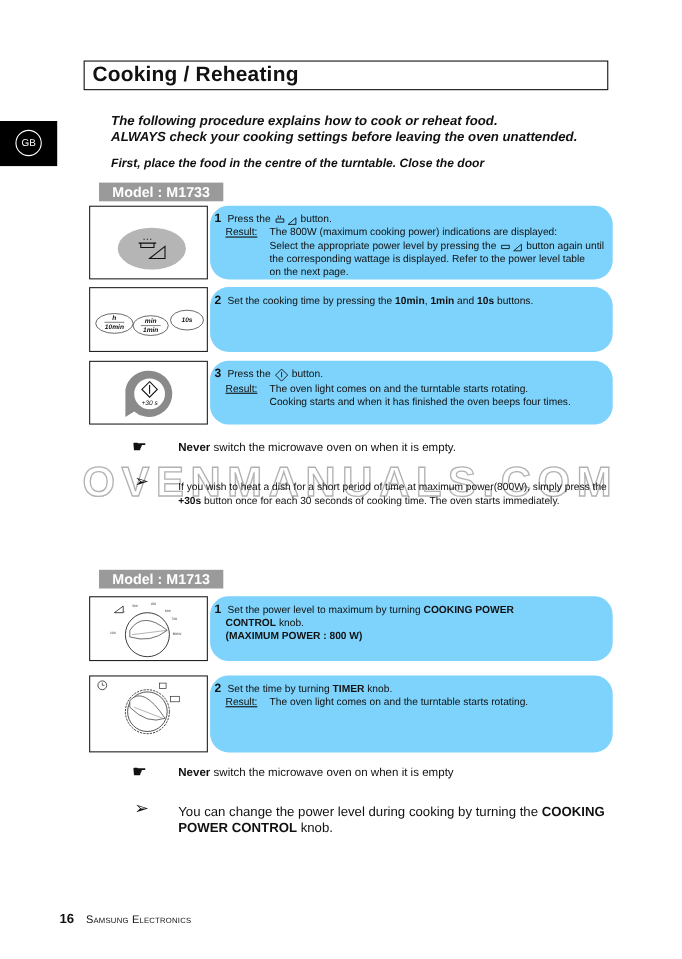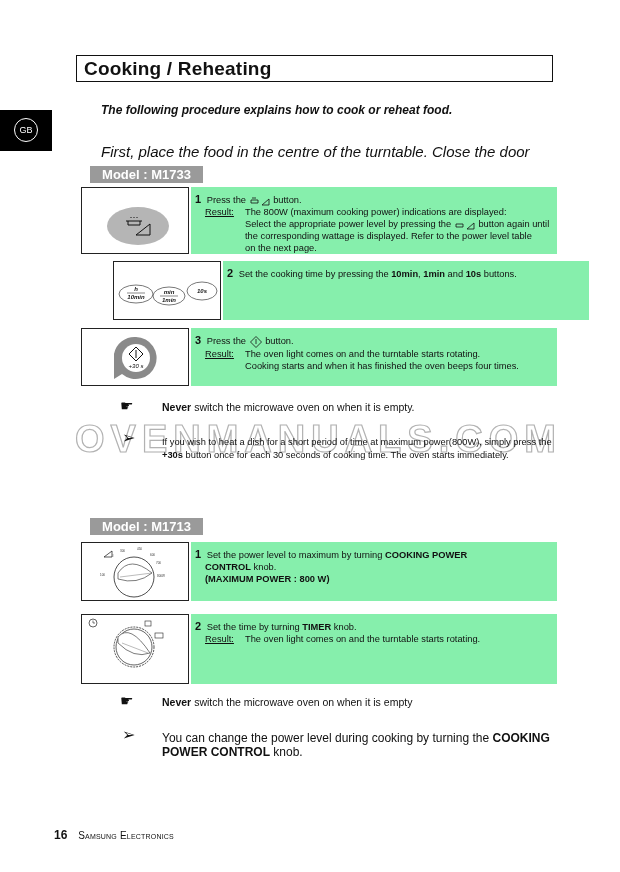--- a/index.html
+++ b/index.html
@@ -5,26 +5,26 @@
   html, body { margin: 0; padding: 0; }
   body { width: 620px; height: 872px; background: #ffffff; position: relative; overflow: hidden;
          font-family: "Liberation Sans", sans-serif; color: #111; }
   .title-box { position: absolute; left: 76px; top: 55px; width: 477px; height: 27px; border: 1.5px solid #111;
                box-sizing: border-box; }
   .title-box span { position: absolute; left: 7px; top: 2px; font-size: 19px; font-weight: bold; letter-spacing: 0.2px; }
   .gb-tab { position: absolute; left: 0; top: 110px; width: 52px; height: 41px; background: #000; }
   .gb-tab .circ { position: absolute; left: 14px; top: 8px; width: 22px; height: 22px; border: 1.5px solid #fff; border-radius: 50%;
                   color: #fff; font-size: 9px; line-height: 22px; text-align: center; }
   .intro { position: absolute; left: 101px; top: 103px; font-size: 12px; font-weight: bold; font-style: italic; line-height: 14px; }
-  .intro2 { position: absolute; left: 101px; top: 143px; font-size: 15px; font-weight: normal; font-style: italic; }
+  .intro2 { position: absolute; left: 101px; top: 143px; font-size: 11px; font-weight: bold; font-style: italic; }
   .model-label { position: absolute; left: 90px; height: 17px; width: 113px; background: #9a9a9a; color: #fff;
                  font-size: 13px; font-weight: bold; text-align: center; line-height: 17px; }
   .step { position: absolute; left: 81px; width: 476px; }
   .step .img-box { position: absolute; left: 0; top: 0; width: 108px; height: 100%; border: 1.5px solid #222; box-sizing: border-box; background: #fff; }
-  .step .txt-box { position: absolute; left: 110px; right: 0; top: 0; height: 100%; background: #86efac; }
+  .step .txt-box { position: absolute; left: 110px; right: 0; top: 0; height: 100%; background: #7dd3fc; border-radius: 17px; }
   .step .txt { position: absolute; left: 4px; top: 6px; right: 2px; font-size: 9.3px; line-height: 12px; color: #111; }
   .num { font-weight: bold; font-size: 11px; margin-right: 3px; }
   .result-row { display: flex; }
   .result-label { text-decoration: underline; width: 40px; flex-shrink: 0; padding-left: 10px; }
   .note { position: absolute; left: 162px; font-size: 10.5px; }
   .note-small { position: absolute; left: 162px; font-size: 9.3px; line-height: 13px; width: 390px; }
   .note-big { position: absolute; left: 162px; font-size: 12px; line-height: 14px; width: 400px; }
   .hand-icon { position: absolute; left: 120px; font-size: 15px; }
   .arrow-icon { position: absolute; left: 122px; font-size: 16px; }
   .watermark { position: absolute; left: 75px; top: 418px; font-size: 38px; font-weight: bold; letter-spacing: 6px;
@@ -40,20 +40,21 @@
 <div class="title-box">
   <span>Cooking / Reheating</span>
 </div>
 
 <div class="gb-tab">
   <div class="circ">GB</div>
 </div>
 
 <div class="intro">
   <div>The following procedure explains how to cook or reheat food.</div>
+  <div>ALWAYS check your cooking settings before leaving the oven unattended.</div>
 </div>
 <div class="intro2">First, place the food in the centre of the turntable. Close the door</div>
 
 <div class="model-label" style="top:166px;">Model : M1733</div>
 
 <div class="step" style="top:187px; height:67px;">
   <div class="img-box">
     <svg width="105" height="64" viewBox="0 0 105 64">
       <ellipse cx="56" cy="38" rx="31" ry="19" fill="#b5b5b5"></ellipse>
       <g stroke="#111" stroke-width="1" fill="none">
@@ -97,21 +98,21 @@
             <span>button again until</span>
           </div>
           <div>the corresponding wattage is displayed. Refer to the power level table</div>
           <div>on the next page.</div>
         </div>
       </div>
     </div>
   </div>
 </div>
 
-<div class="step" style="top:261px; height:59px;margin-left:32px;">
+<div class="step" style="top:261px; height:59px;">
   <div class="img-box">
     <svg width="105" height="56" viewBox="0 0 105 56">
       <g stroke="#555" stroke-width="0.8" fill="#fff">
         <ellipse cx="22" cy="32" rx="17" ry="9"></ellipse>
         <ellipse cx="55" cy="34" rx="16" ry="9"></ellipse>
         <ellipse cx="88" cy="29" rx="15" ry="9"></ellipse>
       </g>
       <g font-family="Liberation Sans, sans-serif" font-size="6" font-style="italic" font-weight="bold" text-anchor="middle" fill="#111">
         <text x="22" y="29">h</text>
           <line x1="13" y1="31" x2="31" y2="31" stroke="#111" stroke-width="0.5"></line>

